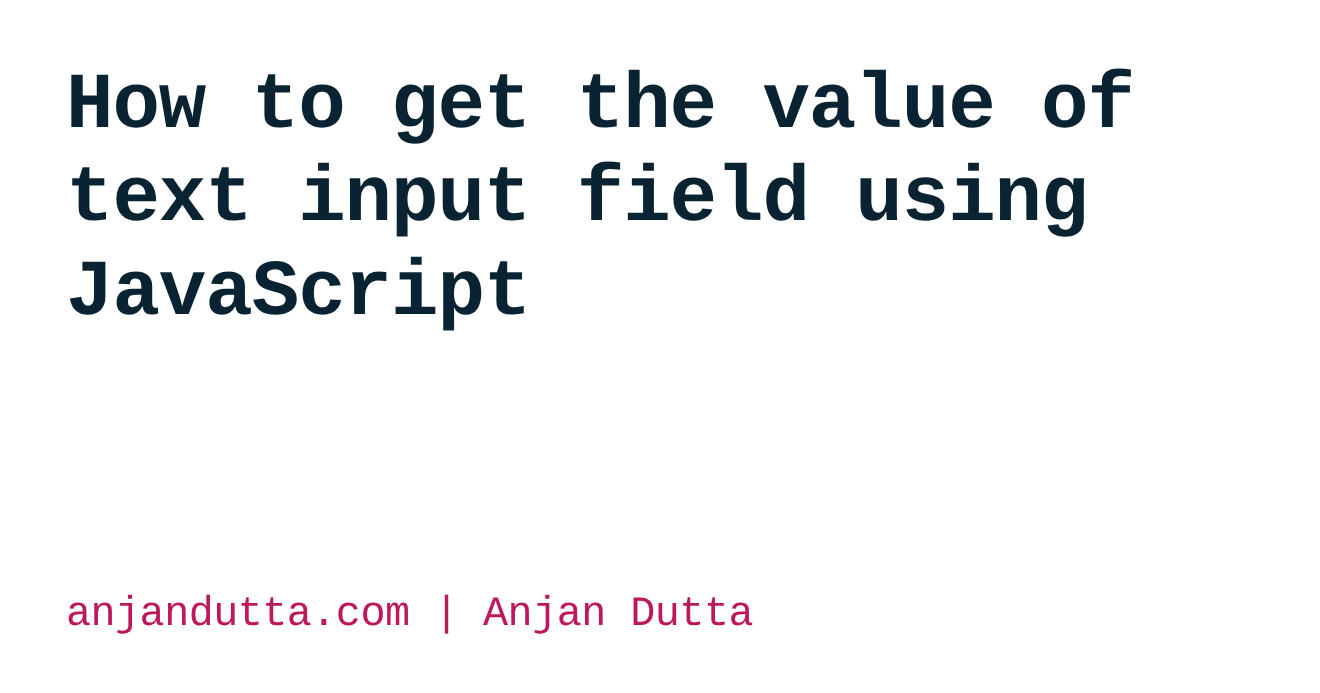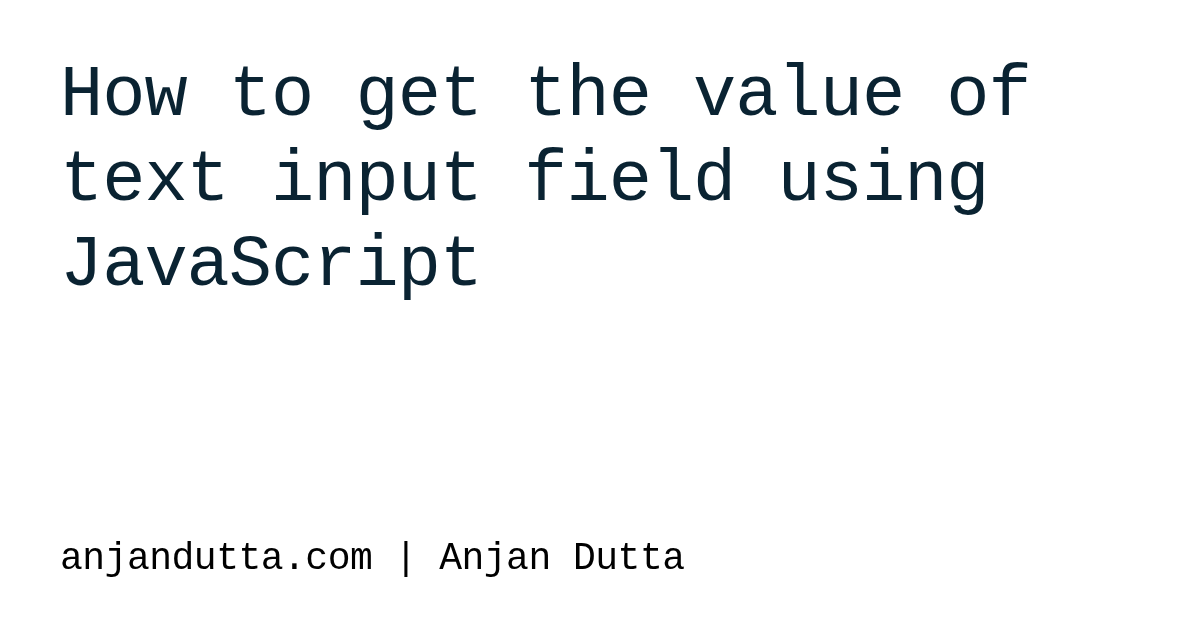--- a/index.html
+++ b/index.html
@@ -13,28 +13,28 @@
       background: #ffffff;
       font-family: "Courier New", Courier, monospace;
       display: flex;
       flex-direction: column;
       justify-content: space-between;
       padding: 54px 60px 50px 60px;
     }
     .title {
       font-size: 72px;
       line-height: 1.18;
-      font-weight: 400;
+      font-weight: 700;
       color: #0a2332;
       letter-spacing: -1px;
     }
     .byline {
       font-size: 38px;
       font-weight: 400;
-      color: #000000;
+      color: #be185d;
       letter-spacing: -0.5px;
     }
   </style>
 </head>
 <body>
 
 <h1 class="title">How to get the value of text input field using JavaScript</h1>
 <div class="byline">anjandutta.com | Anjan Dutta</div>
 
 </body></html>

